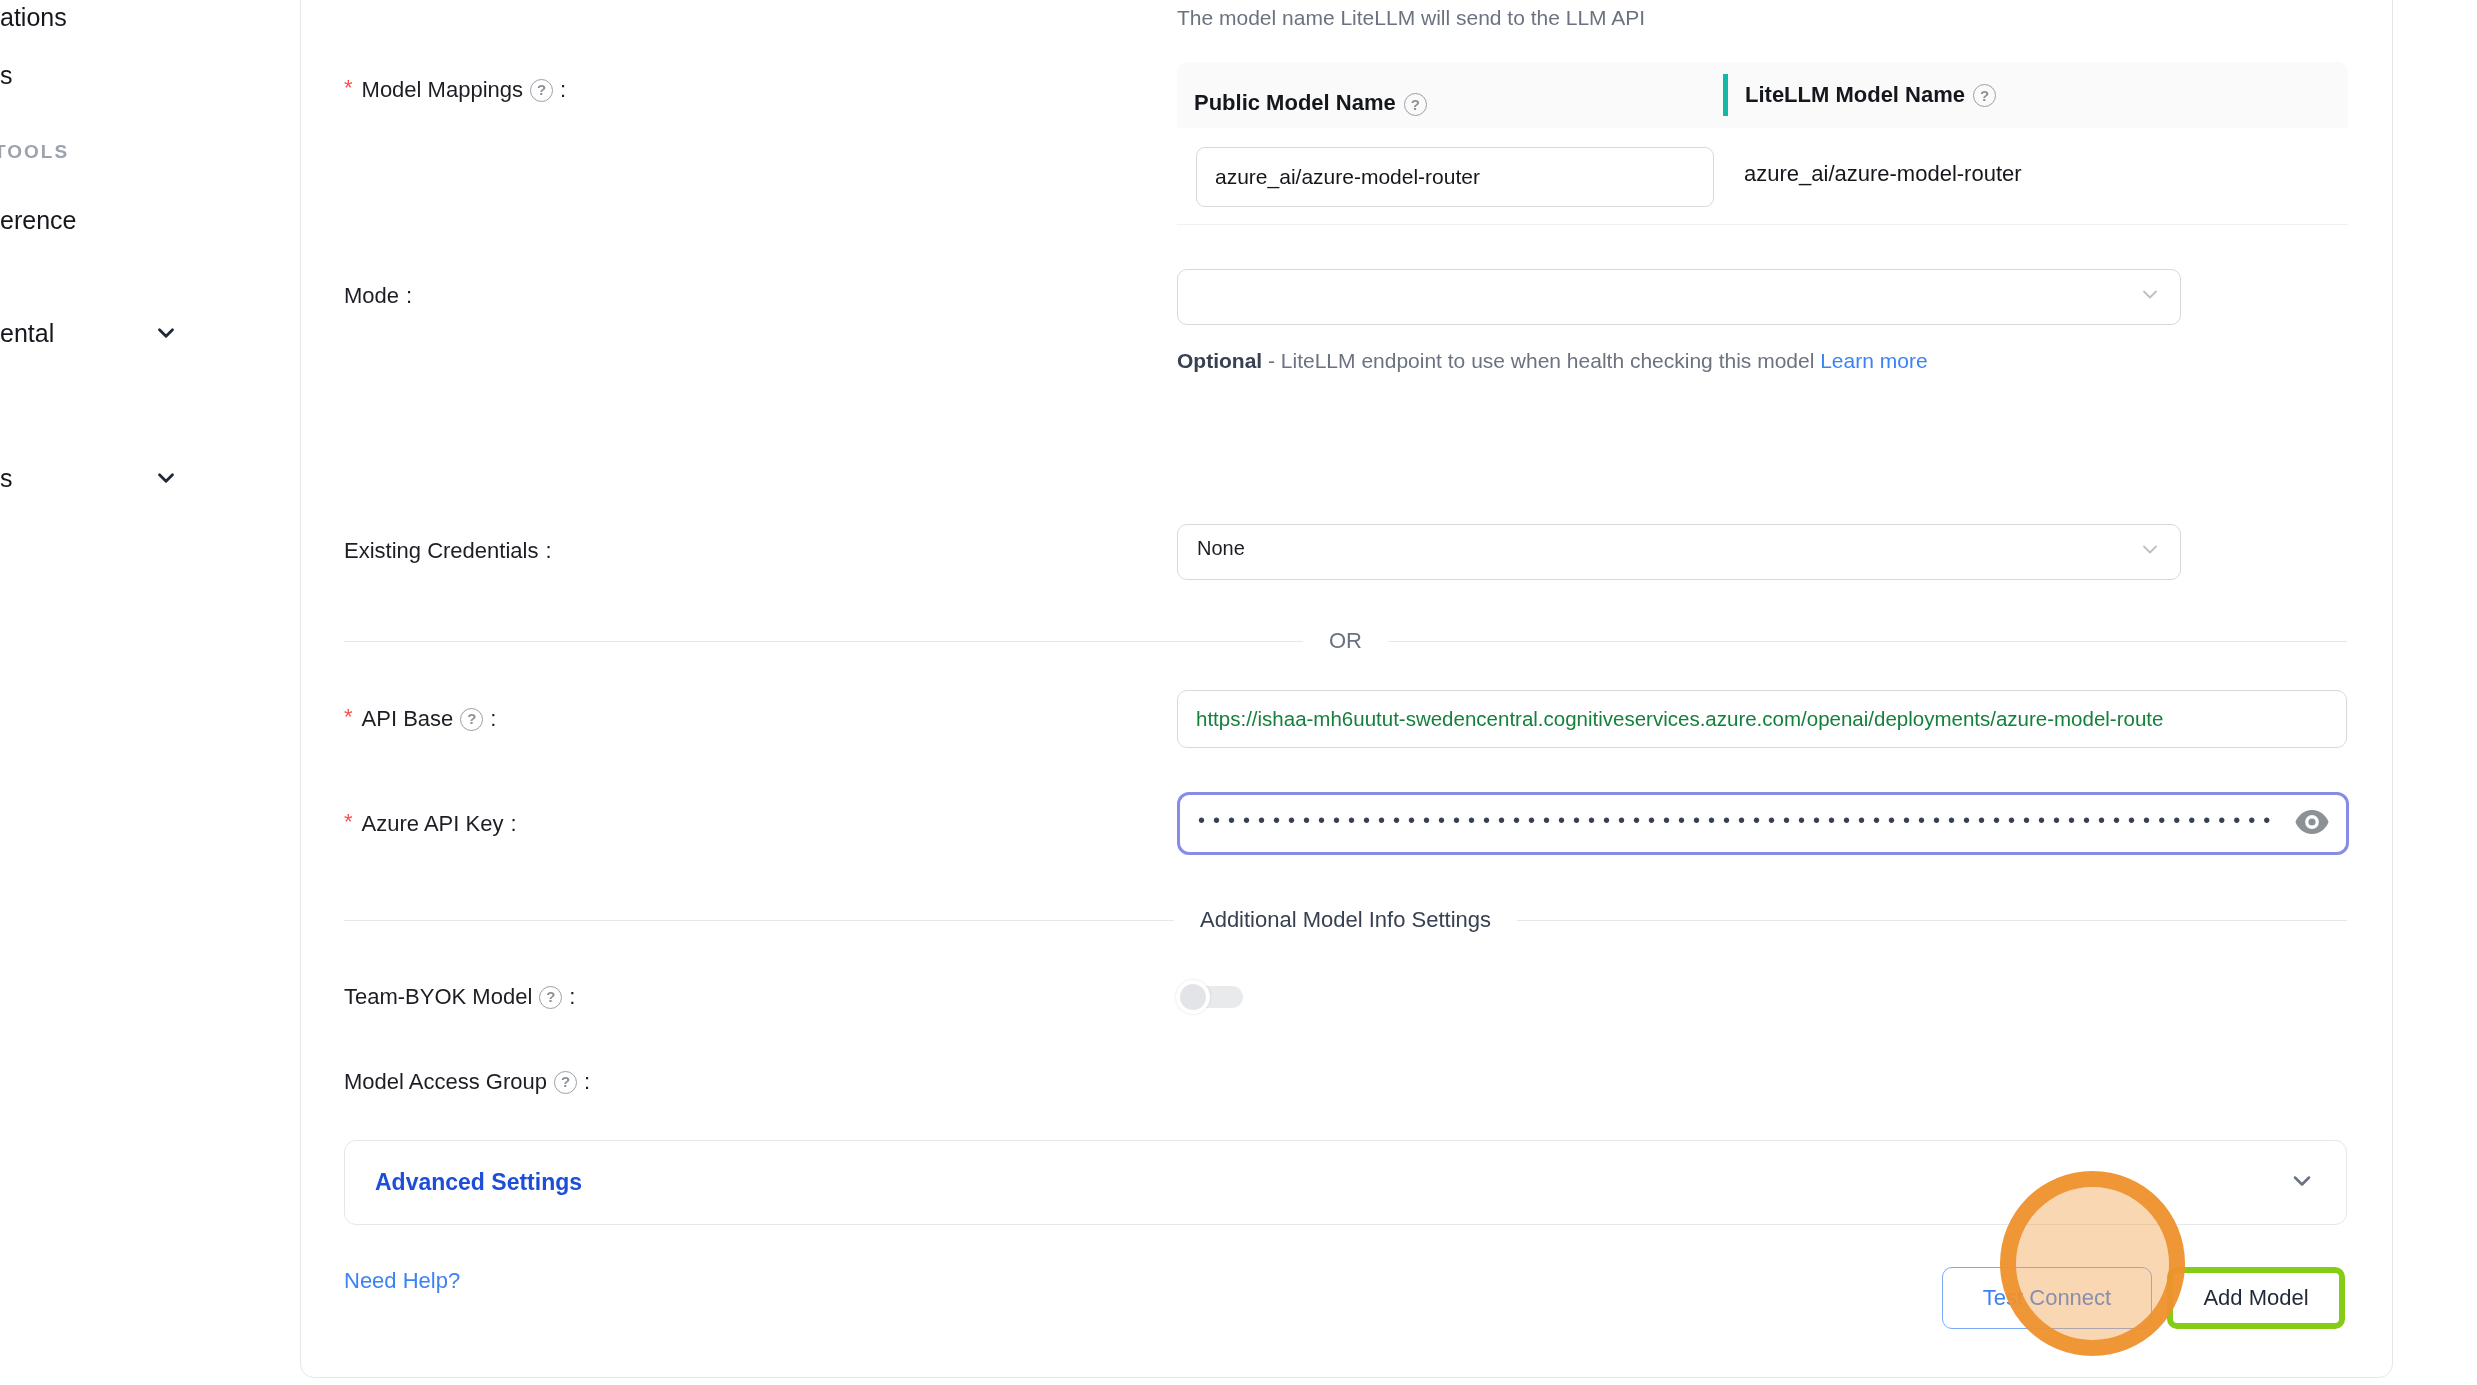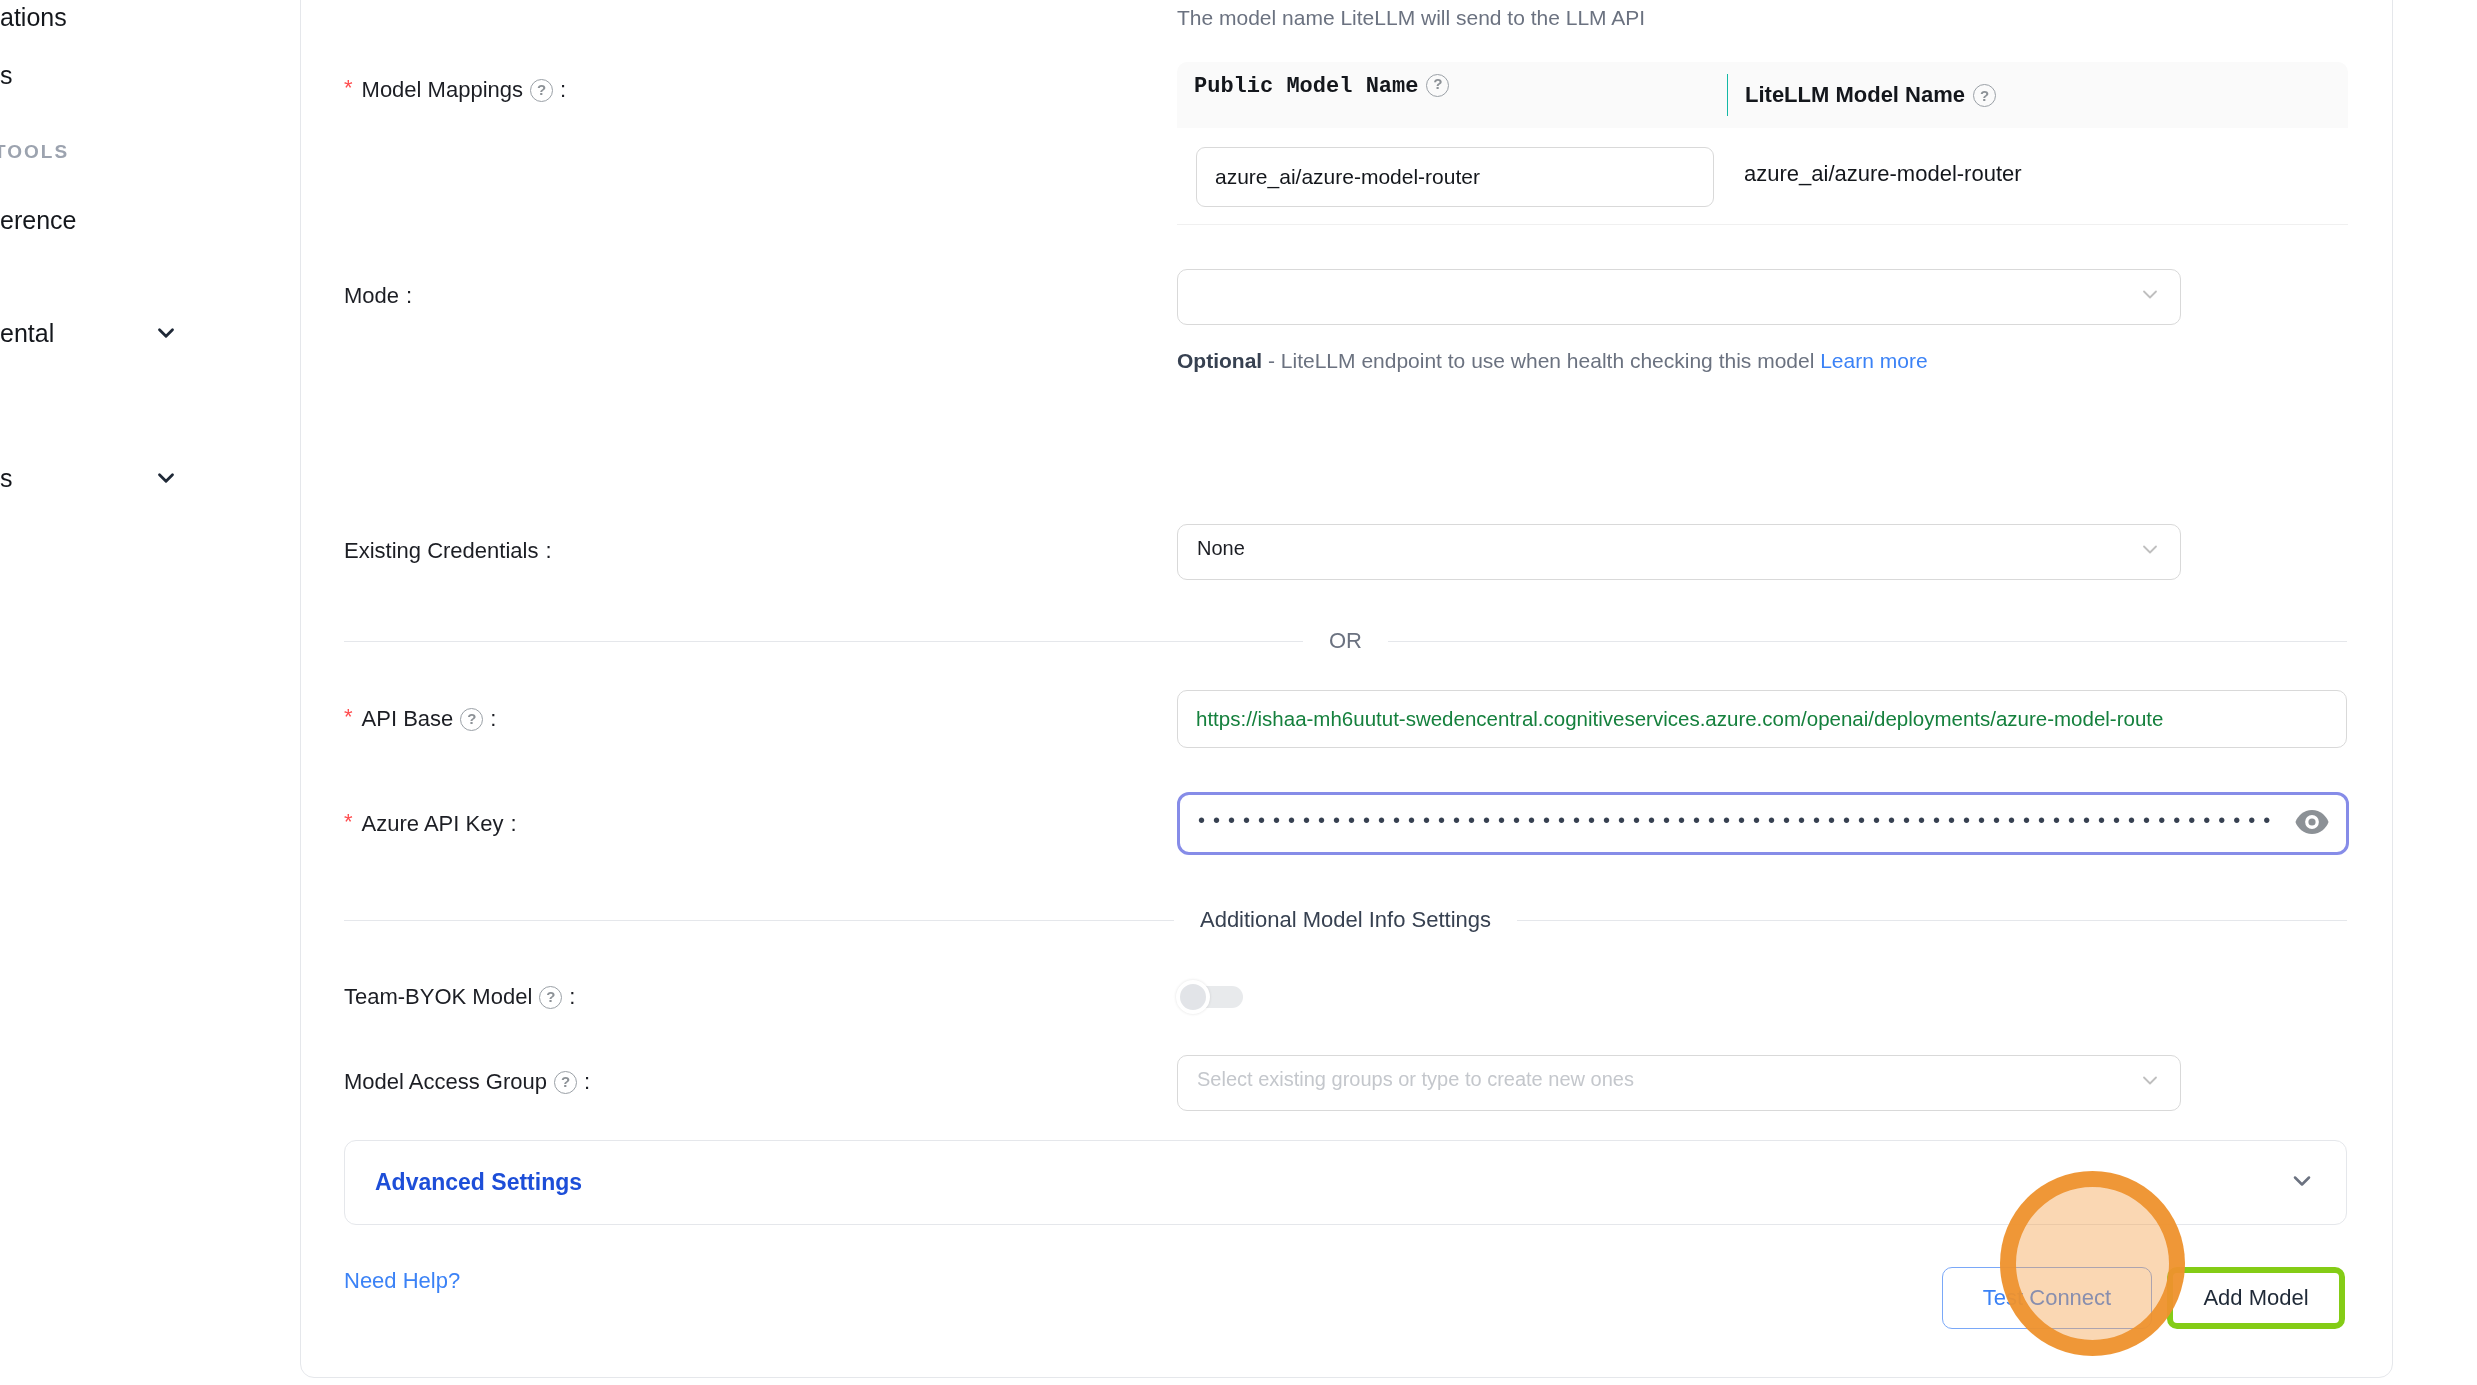--- a/index.html
+++ b/index.html
@@ -26,22 +26,22 @@
   .req { color:#ff4d4f; font-size:22px; margin-right:2px; position:relative; top:-2px; }
   .qicon { display:inline-flex; width:23px; height:23px; border:1.5px solid #9aa0a6;
            border-radius:50%; color:#8c9196; font-size:15px; align-items:center;
            justify-content:center; font-weight:600; cursor:pointer; }
   .colon { color:#1c1e24; }
 
   
   .map-table { position:absolute; left:877px; top:62px; width:1171px; }
   .map-head { display:flex; height:66px; background:#fafafa; border-radius:10px 10px 0 0;
               align-items:center; font-size:22px; font-weight:600; color:#14171c; }
-  .map-th1 { width:551px; padding-left:17px; display:flex; align-items:flex-start; gap:8px;
-             border-right:1px solid #14b8a6; height:42px;font-family:Liberation Mono, monospace; }
+  .map-th1 { width:551px; padding-left:17px; display:flex; align-items:flex-end; gap:8px;
+             border-right:5px solid #14b8a6; height:42px; }
   .map-th2 { flex:1; padding-left:17px; display:flex; align-items:center; gap:8px; }
   .map-body { height:97px; border-bottom:1px solid #f0f0f0; position:relative; }
   .map-input { position:absolute; left:19px; top:19px; width:518px; height:60px;
                border:1px solid #d9d9d9; border-radius:9px; font-size:21px; color:#14171c;
                padding:0 18px; outline:none; background:#fff;
                font-family:"Liberation Sans", sans-serif; }
   .map-value { position:absolute; left:567px; top:33px; font-size:22px; color:#14171c; }
 
   
   .select { position:absolute; left:877px; width:1004px; height:56px; background:#fff;
@@ -242,28 +242,20 @@
   </div>
   <div class="toggle">
     <div class="knob"></div>
   </div>
 
   <div class="flabel" style="top:1067px;">
     <span>Model Access Group</span>
     <span class="qicon">?</span>
     <span class="colon">:</span>
   </div>
-  <div class="select" style="top:1055px;">
-    <span class="placeholder">Select existing groups or type to create new ones</span>
-    <span class="sel-chevron">
-      <svg width="24" height="24" viewBox="0 0 24 24">
-          <path d="M6 9 l6 6 6-6" stroke="#bfbfbf" stroke-width="1.8" fill="none" stroke-linecap="round" stroke-linejoin="round"></path>
-        </svg>
-    </span>
-  </div>
 
   <div class="advanced">
     <span class="title">Advanced Settings</span>
     <span class="adv-chevron">
       <svg width="28" height="28" viewBox="0 0 24 24">
           <path d="M6 9 l6 6 6-6" stroke="#6b7280" stroke-width="2.2" fill="none" stroke-linecap="round" stroke-linejoin="round"></path>
         </svg>
     </span>
   </div>
 

